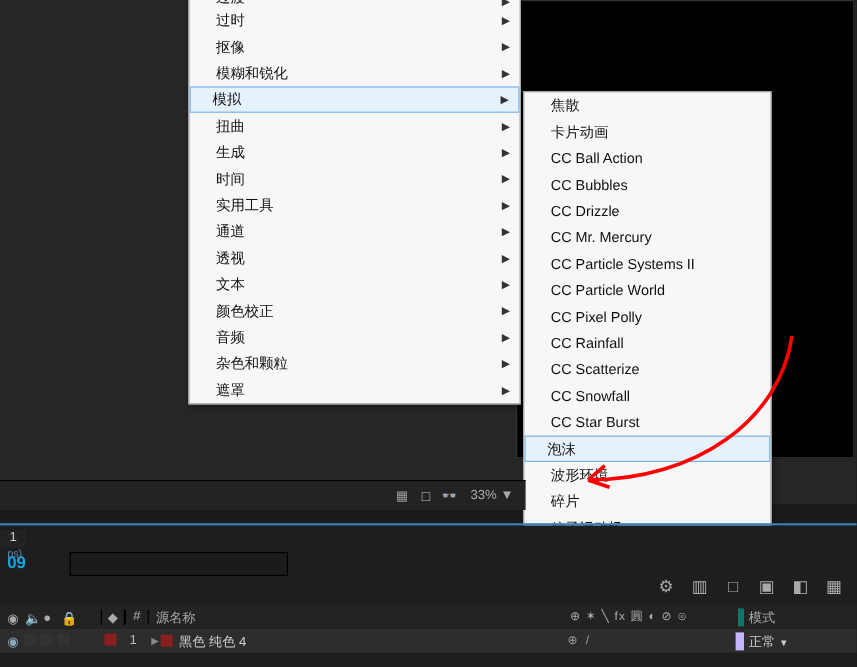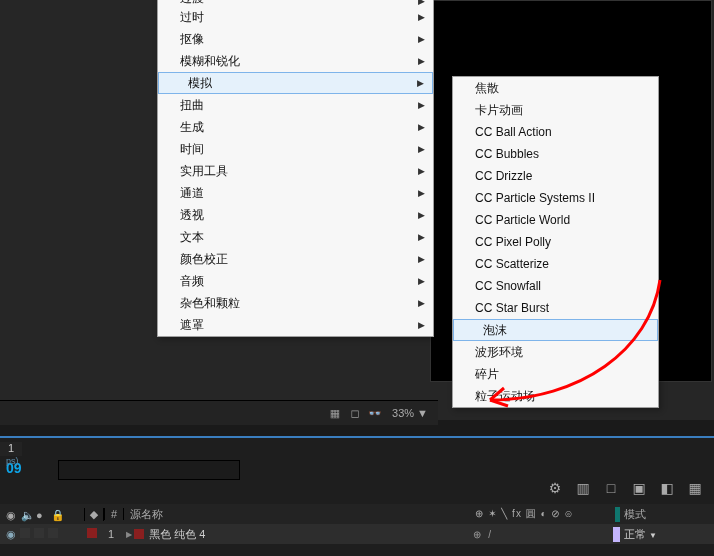--- a/index.html
+++ b/index.html
@@ -1,23 +1,23 @@
 <!DOCTYPE html>
 <html><head>
 <meta charset="utf-8">
 <style>
   html,body{margin:0;padding:0;width:714px;height:556px;background:#1a1a1a;font-family:"Microsoft YaHei",Arial,sans-serif;font-size:12px;color:#ccc;overflow:hidden;position:relative}
   .viewport{position:absolute;left:0;top:0;width:714px;height:420px;background:#262626}
   .preview-black{position:absolute;left:430px;top:0;width:280px;height:380px;background:#000;border:1px solid #333}
   .menu{position:absolute;background:#f7f7f7;color:#111;border:1px solid #a0a0a0;box-shadow:2px 2px 6px rgba(0,0,0,.3)}
   .menu-item{height:22px;line-height:22px;padding:0 28px 0 22px;position:relative;cursor:default;white-space:nowrap}
   .menu-item .arrow{position:absolute;right:8px;top:0;height:100%;display:flex;align-items:center;font-size:9px;color:#333}
-  .menu-item.selected{background:#e5f1fb;border:1px solid #7eb4ea;padding:0 27px 0 29px;height:20px;line-height:20px}
+  .menu-item.selected{background:#e5f1fb;border:1px solid #7eb4ea;padding:0 27px 0 18px;height:20px;line-height:20px}
   #menu1{left:157px;top:-5px;width:275px}
-  #menu2{left:452px;top:76px;width:205px}
+  #menu2{left:436px;top:76px;width:205px}
   .footer-bar{position:absolute;left:0;top:400px;width:432px;height:24px;background:#232323;border-top:1px solid #000;display:flex;align-items:center;justify-content:flex-end;padding-right:6px;gap:6px;color:#aaa;font-size:11px}
   .footer-bar .ico{width:14px;height:14px;display:inline-flex;align-items:center;justify-content:center;color:#999}
   .zoom{padding:0 4px}
   .timeline-split{position:absolute;left:0;top:436px;width:714px;height:2px;background:#3a7ebf}
   .timeline-area{position:absolute;left:0;top:438px;width:714px;height:118px;background:#1e1e1e}
   .tl-num{position:absolute;left:0;top:442px;width:22px;height:14px;background:#232323;color:#ccc;font-size:11px;text-align:center}
   .tc{position:absolute;left:6px;top:460px;color:#0ea5e9;font-size:14px;font-weight:bold}
   .fps{position:absolute;left:6px;top:456px;color:#5a8aa8;font-size:9px}
   .tl-btns{position:absolute;left:58px;top:460px;display:flex;gap:2px}
   .tl-btns span{width:18px;height:18px;background:#2c2c2c;border:1px solid #000;display:inline-block}
@@ -65,23 +65,25 @@
     <div class="menu-item">杂色和颗粒<span class="arrow">▶</span></div>
     <div class="menu-item">遮罩<span class="arrow">▶</span></div>
   </div>
 
 <div class="menu" id="menu2">
     <div class="menu-item">焦散</div>
     <div class="menu-item">卡片动画</div>
     <div class="menu-item">CC Ball Action</div>
     <div class="menu-item">CC Bubbles</div>
     <div class="menu-item">CC Drizzle</div>
+    <div class="menu-item">CC Mr. Mercury</div>
     <div class="menu-item">CC Particle Systems II</div>
     <div class="menu-item">CC Particle World</div>
     <div class="menu-item">CC Pixel Polly</div>
+    <div class="menu-item">CC Rainfall</div>
     <div class="menu-item">CC Scatterize</div>
     <div class="menu-item">CC Snowfall</div>
     <div class="menu-item">CC Star Burst</div>
     <div class="menu-item selected">泡沫</div>
     <div class="menu-item">波形环境</div>
     <div class="menu-item">碎片</div>
     <div class="menu-item">粒子运动场</div>
   </div>
 
 <svg class="arrow-annot" width="220" height="160">

